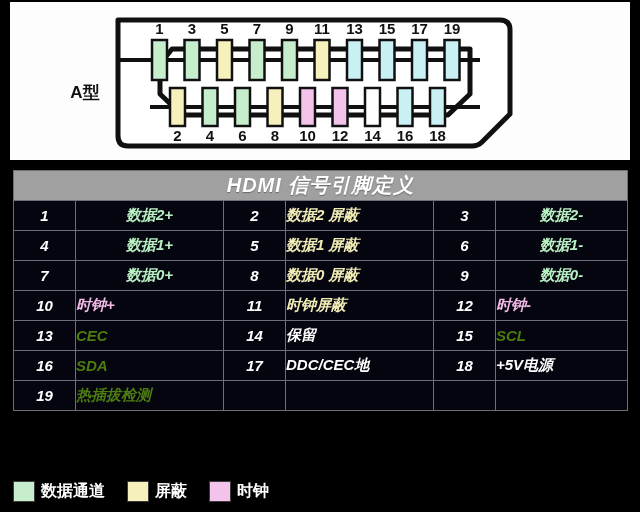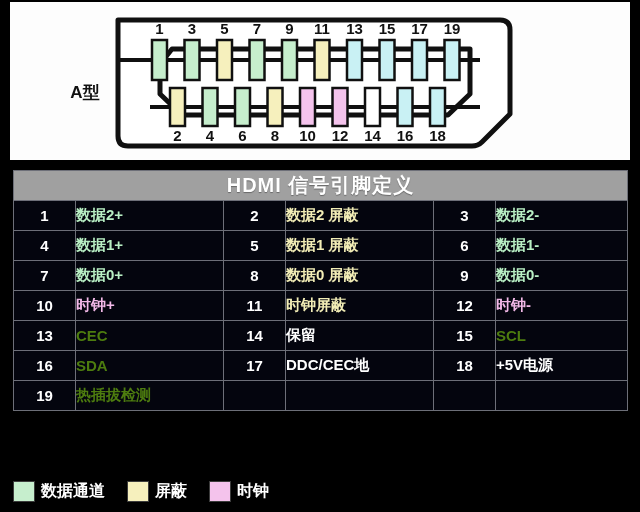--- a/index.html
+++ b/index.html
@@ -31,20 +31,21 @@
     font-size: 17px;
     fill: #111;
     text-anchor: middle;
     font-family: "Liberation Sans", sans-serif;
   }
 
   
   .table-wrap {
     position: absolute; left: 13px; top: 170px;
     width: 554px;
+    font-style: italic;
   }
   table.pinout {
     width: 614px;
     border-collapse: collapse;
     table-layout: fixed;
     background: #05060f;
   }
   table.pinout td, table.pinout th {
     border: 1px solid #6d6f78;
     padding: 0;
@@ -79,21 +80,21 @@
   td.sig {
     font-size: 15px;
     font-weight: bold;
     padding-left: 12px;
     background: #04050e;
     white-space: nowrap;
   }
   td.empty { background: #04050e; }
 
   
-  .c-data  { color: #b9f0c4; }
+  .c-data  { color: #b9f0c4; text-align: center; }
   .c-shield{ color: #f2edb6; }
   .c-clock { color: #f3b9e8; }
   .c-pnp   { color: #4d7c0f; }
   .c-plain { color: #ffffff; }
 
   
   .legend {
     position: absolute; left: 13px; top: 476px;
     width: 614px; height: 30px;
     display: flex; align-items: center;

